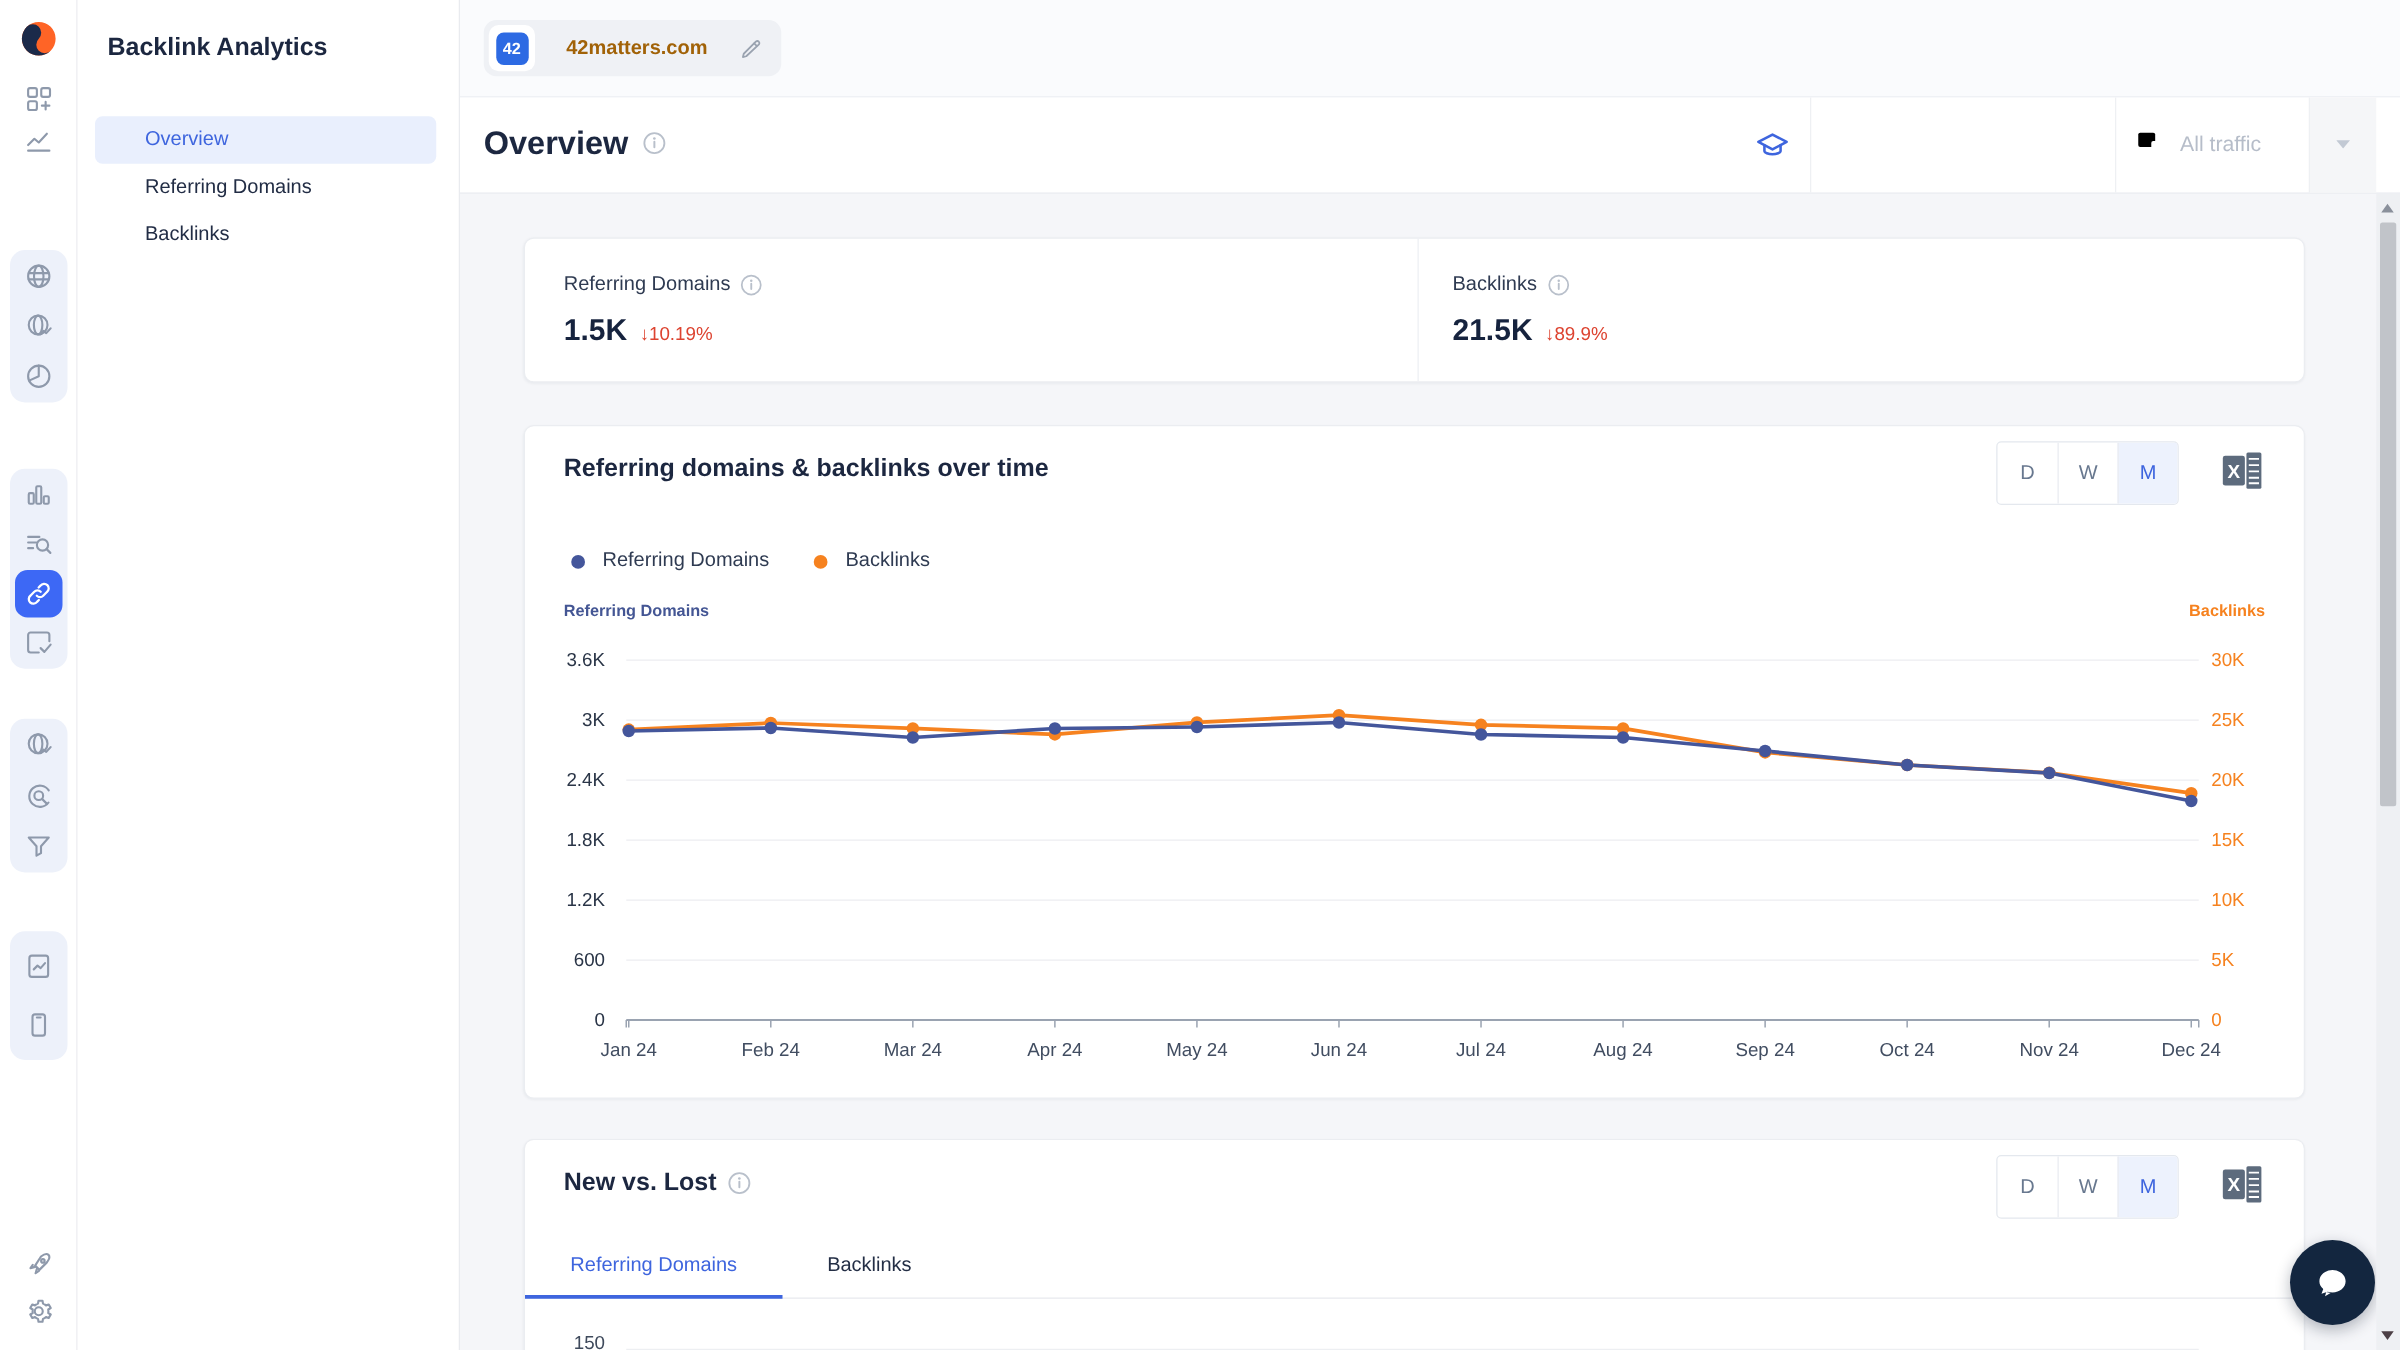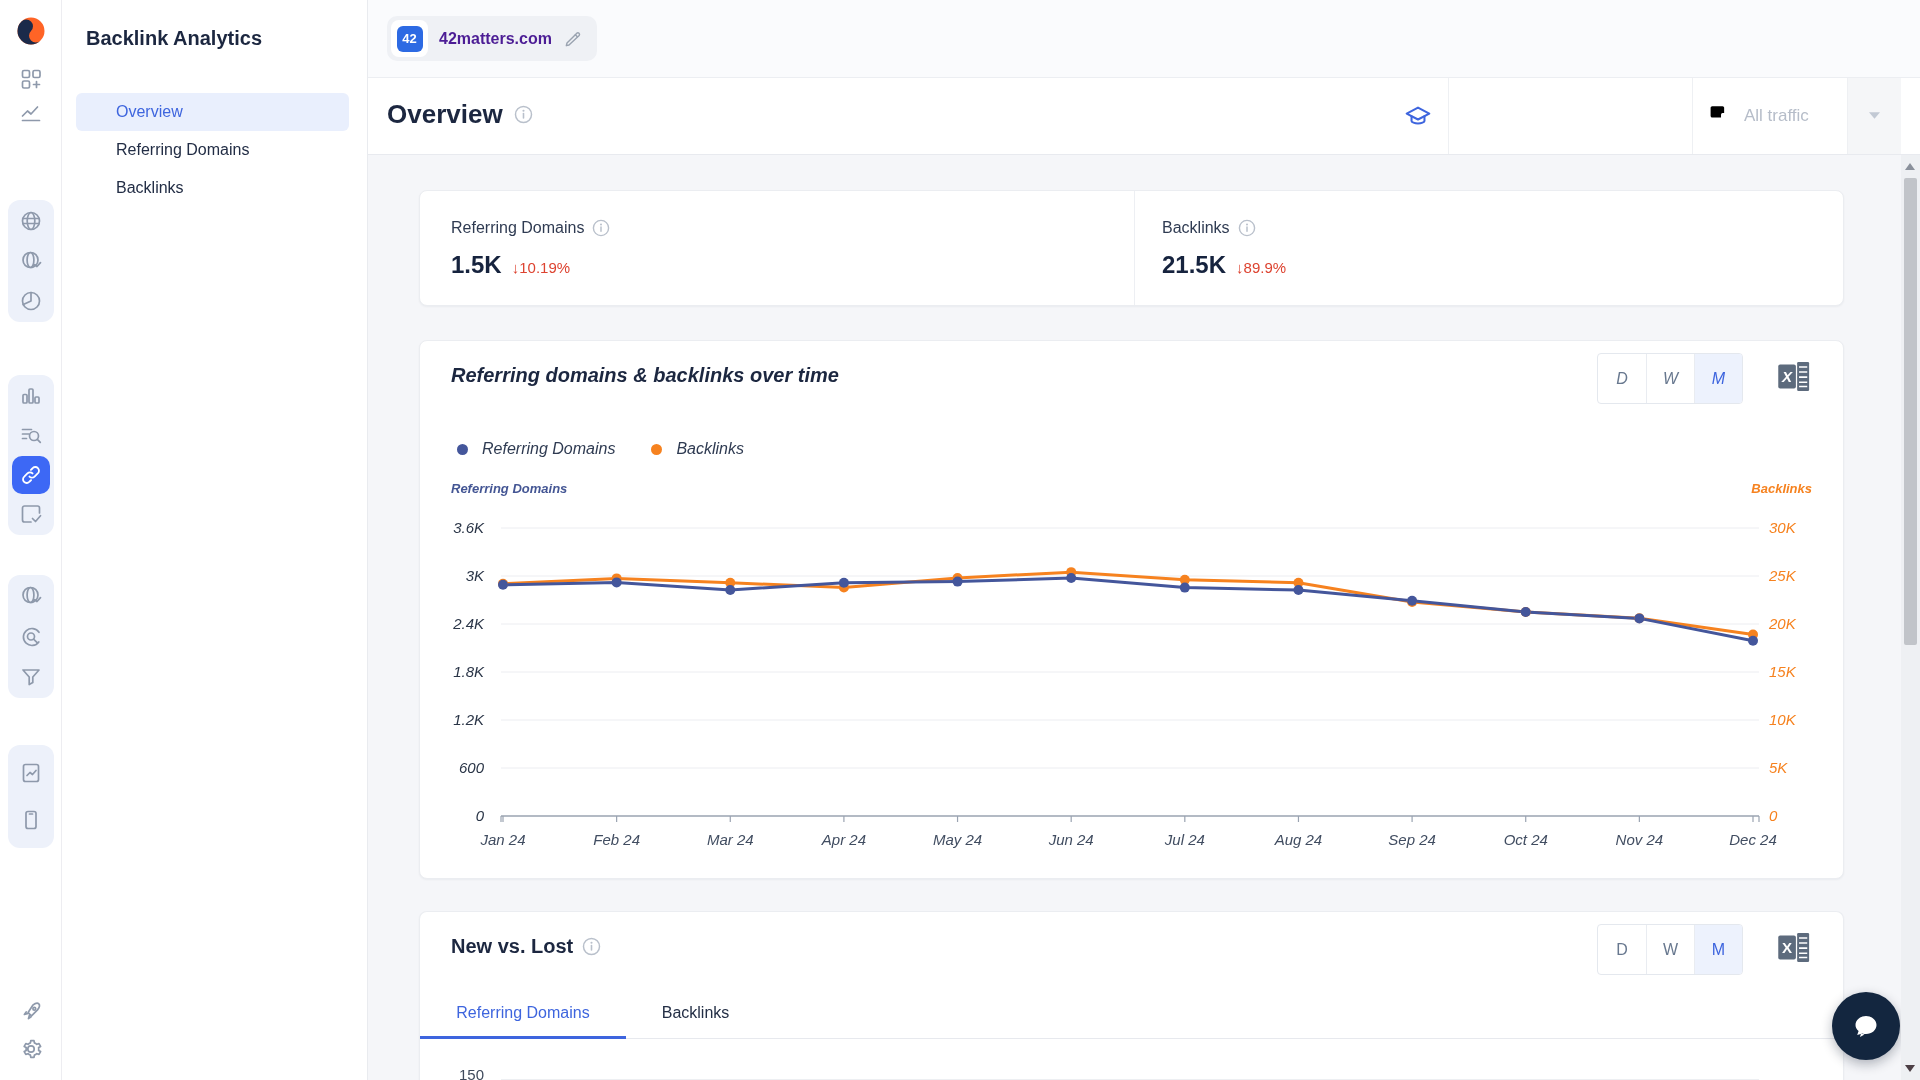--- a/index.html
+++ b/index.html
@@ -31,47 +31,47 @@
   .nav-item { height:38px; line-height:38px; padding-left:40px; font-size:16px; color:#222d45;
     border-radius:6px; cursor:pointer; }
   .nav-item.active { background:#e9effd; color:#3e65de; }
 
   
   .main { position:absolute; left:368px; top:0; width:1552px; height:1080px; background:#f5f6f9; }
 
   .chipbar { position:absolute; top:0; left:0; width:100%; height:78px; background:#fafbfd;
     border-bottom:1px solid #eceef2; }
   .chip { position:absolute; left:19px; top:16px; height:45px; background:#eff1f5; border-radius:10px;
-    display:flex; align-items:center; padding:0 14px 0 4px; gap:11px; cursor:pointer; }
+    display:flex; align-items:center; padding:0 14px 0 4px; gap:25px; cursor:pointer; }
   .chip-tile { width:37px; height:37px; background:#fff; border-radius:8px; display:flex;
     align-items:center; justify-content:center; }
   .chip-badge { width:26px; height:26px; background:#2d6ae3; color:#fff; border-radius:6px;
     font-size:13px; font-weight:bold; display:flex; align-items:center; justify-content:center; }
-  .chip-domain { font-size:16px; font-weight:bold; color:#4c1d95; }
+  .chip-domain { font-size:16px; font-weight:bold; color:#a16207; }
 
   .pagehead { position:absolute; top:78px; left:0; width:100%; height:77px; background:#fff;
     border-bottom:1px solid #e8eaef; }
   .page-title { position:absolute; left:19px; top:21px; font-size:26px; font-weight:bold;
     color:#1c2740; display:flex; align-items:center; gap:11px; }
   .hsep { position:absolute; top:0; width:1px; height:76px; background:#eef0f3; }
   .dd-text { position:absolute; top:28px; font-size:17px; color:#b6bdc9; }
   .dd-zone { position:absolute; top:0; height:76px; cursor:pointer; }
 
   
   .card { position:absolute; background:#fff; border:1px solid #ebedf1; border-radius:8px;
     box-shadow:0 1px 2px rgba(24,38,64,.05); }
   .summary-card { left:51px; top:190px; width:1425px; height:116px; }
   .sum-div { position:absolute; left:714px; top:0; bottom:0; width:1px; background:#edeff3; }
   .sum-label { position:absolute; top:28px; font-size:16px; color:#2f3b52; display:flex;
     align-items:center; gap:8px; }
   .sum-value-row { position:absolute; top:60px; display:flex; align-items:baseline; gap:10px; }
   .sum-value { font-size:24px; font-weight:bold; color:#16233e; }
   .sum-change { font-size:15px; color:#dd4330; }
 
-  .chart-card { left:51px; top:340px; width:1425px; height:539px;font-style:italic; }
+  .chart-card { left:51px; top:340px; width:1425px; height:539px; }
   .card-title { position:absolute; left:31px; top:23px; font-size:20px; font-weight:bold;
     color:#1c2740; display:flex; align-items:center; gap:9px; }
   .dwm { position:absolute; right:100px; top:12px; display:flex; border:1px solid #e4e8ee;
     border-radius:4px; overflow:hidden; background:#fff; }
   .dwm-cell { width:48px; height:49px; line-height:49px; text-align:center; font-size:16px;
     color:#68788f; border-left:1px solid #e9ecf1; cursor:pointer; }
   .dwm-cell:first-child { border-left:none; }
   .dwm-cell.active { background:#edf2fd; color:#3e65de; }
   .excel-btn { position:absolute; right:32px; top:19px; cursor:pointer; }
   .legend { position:absolute; left:37px; top:99px; display:flex; align-items:center; gap:36px;

